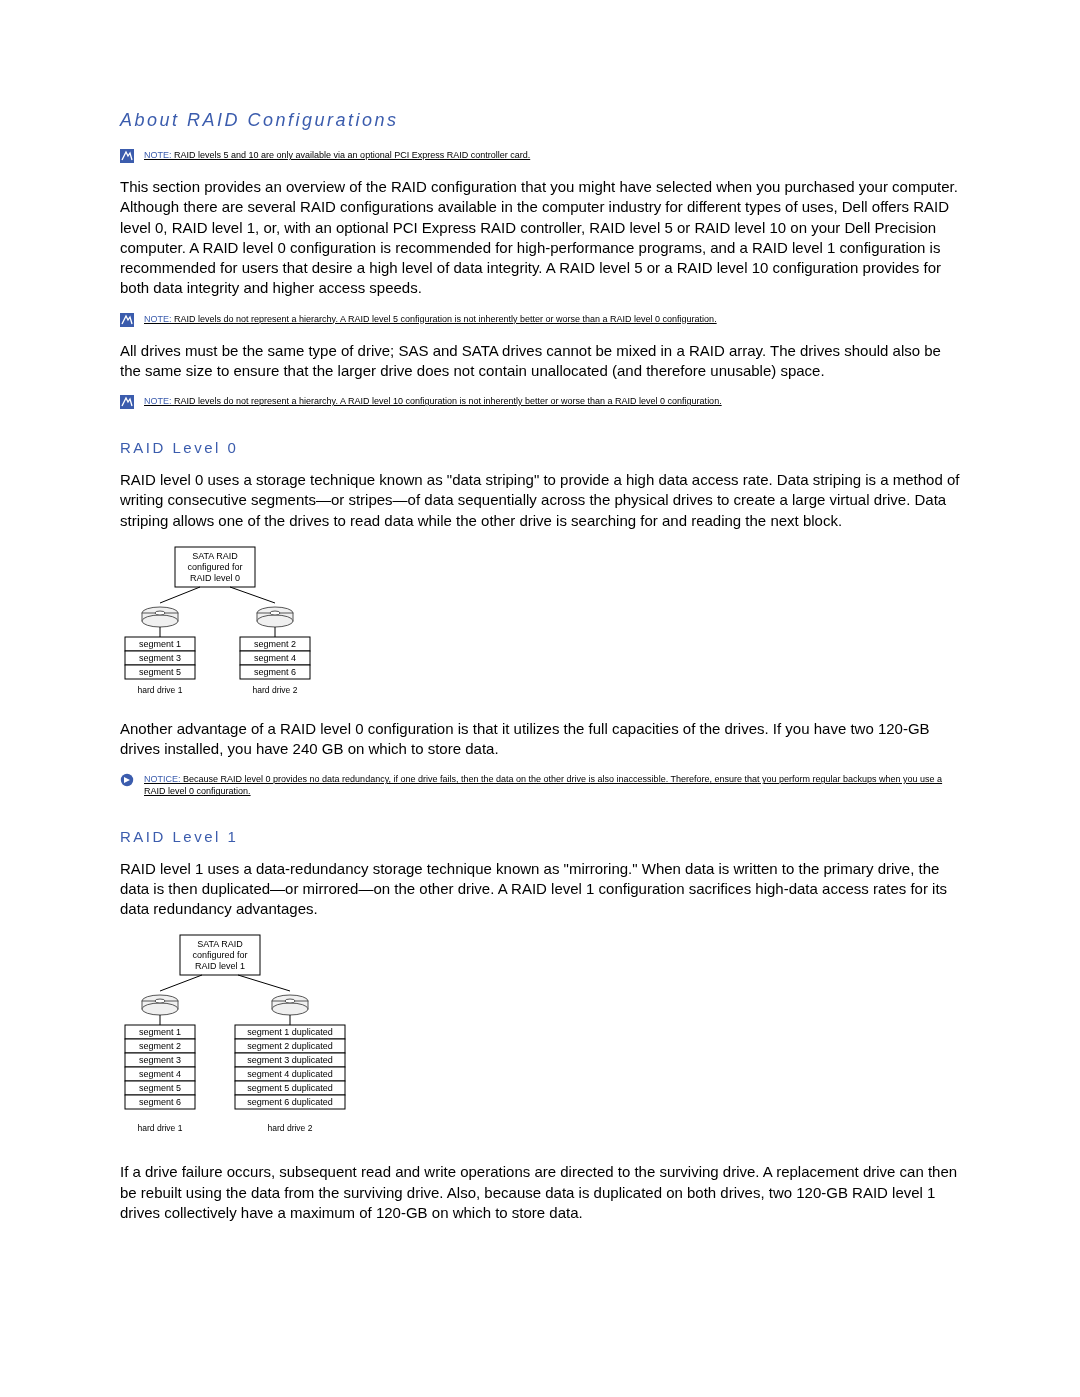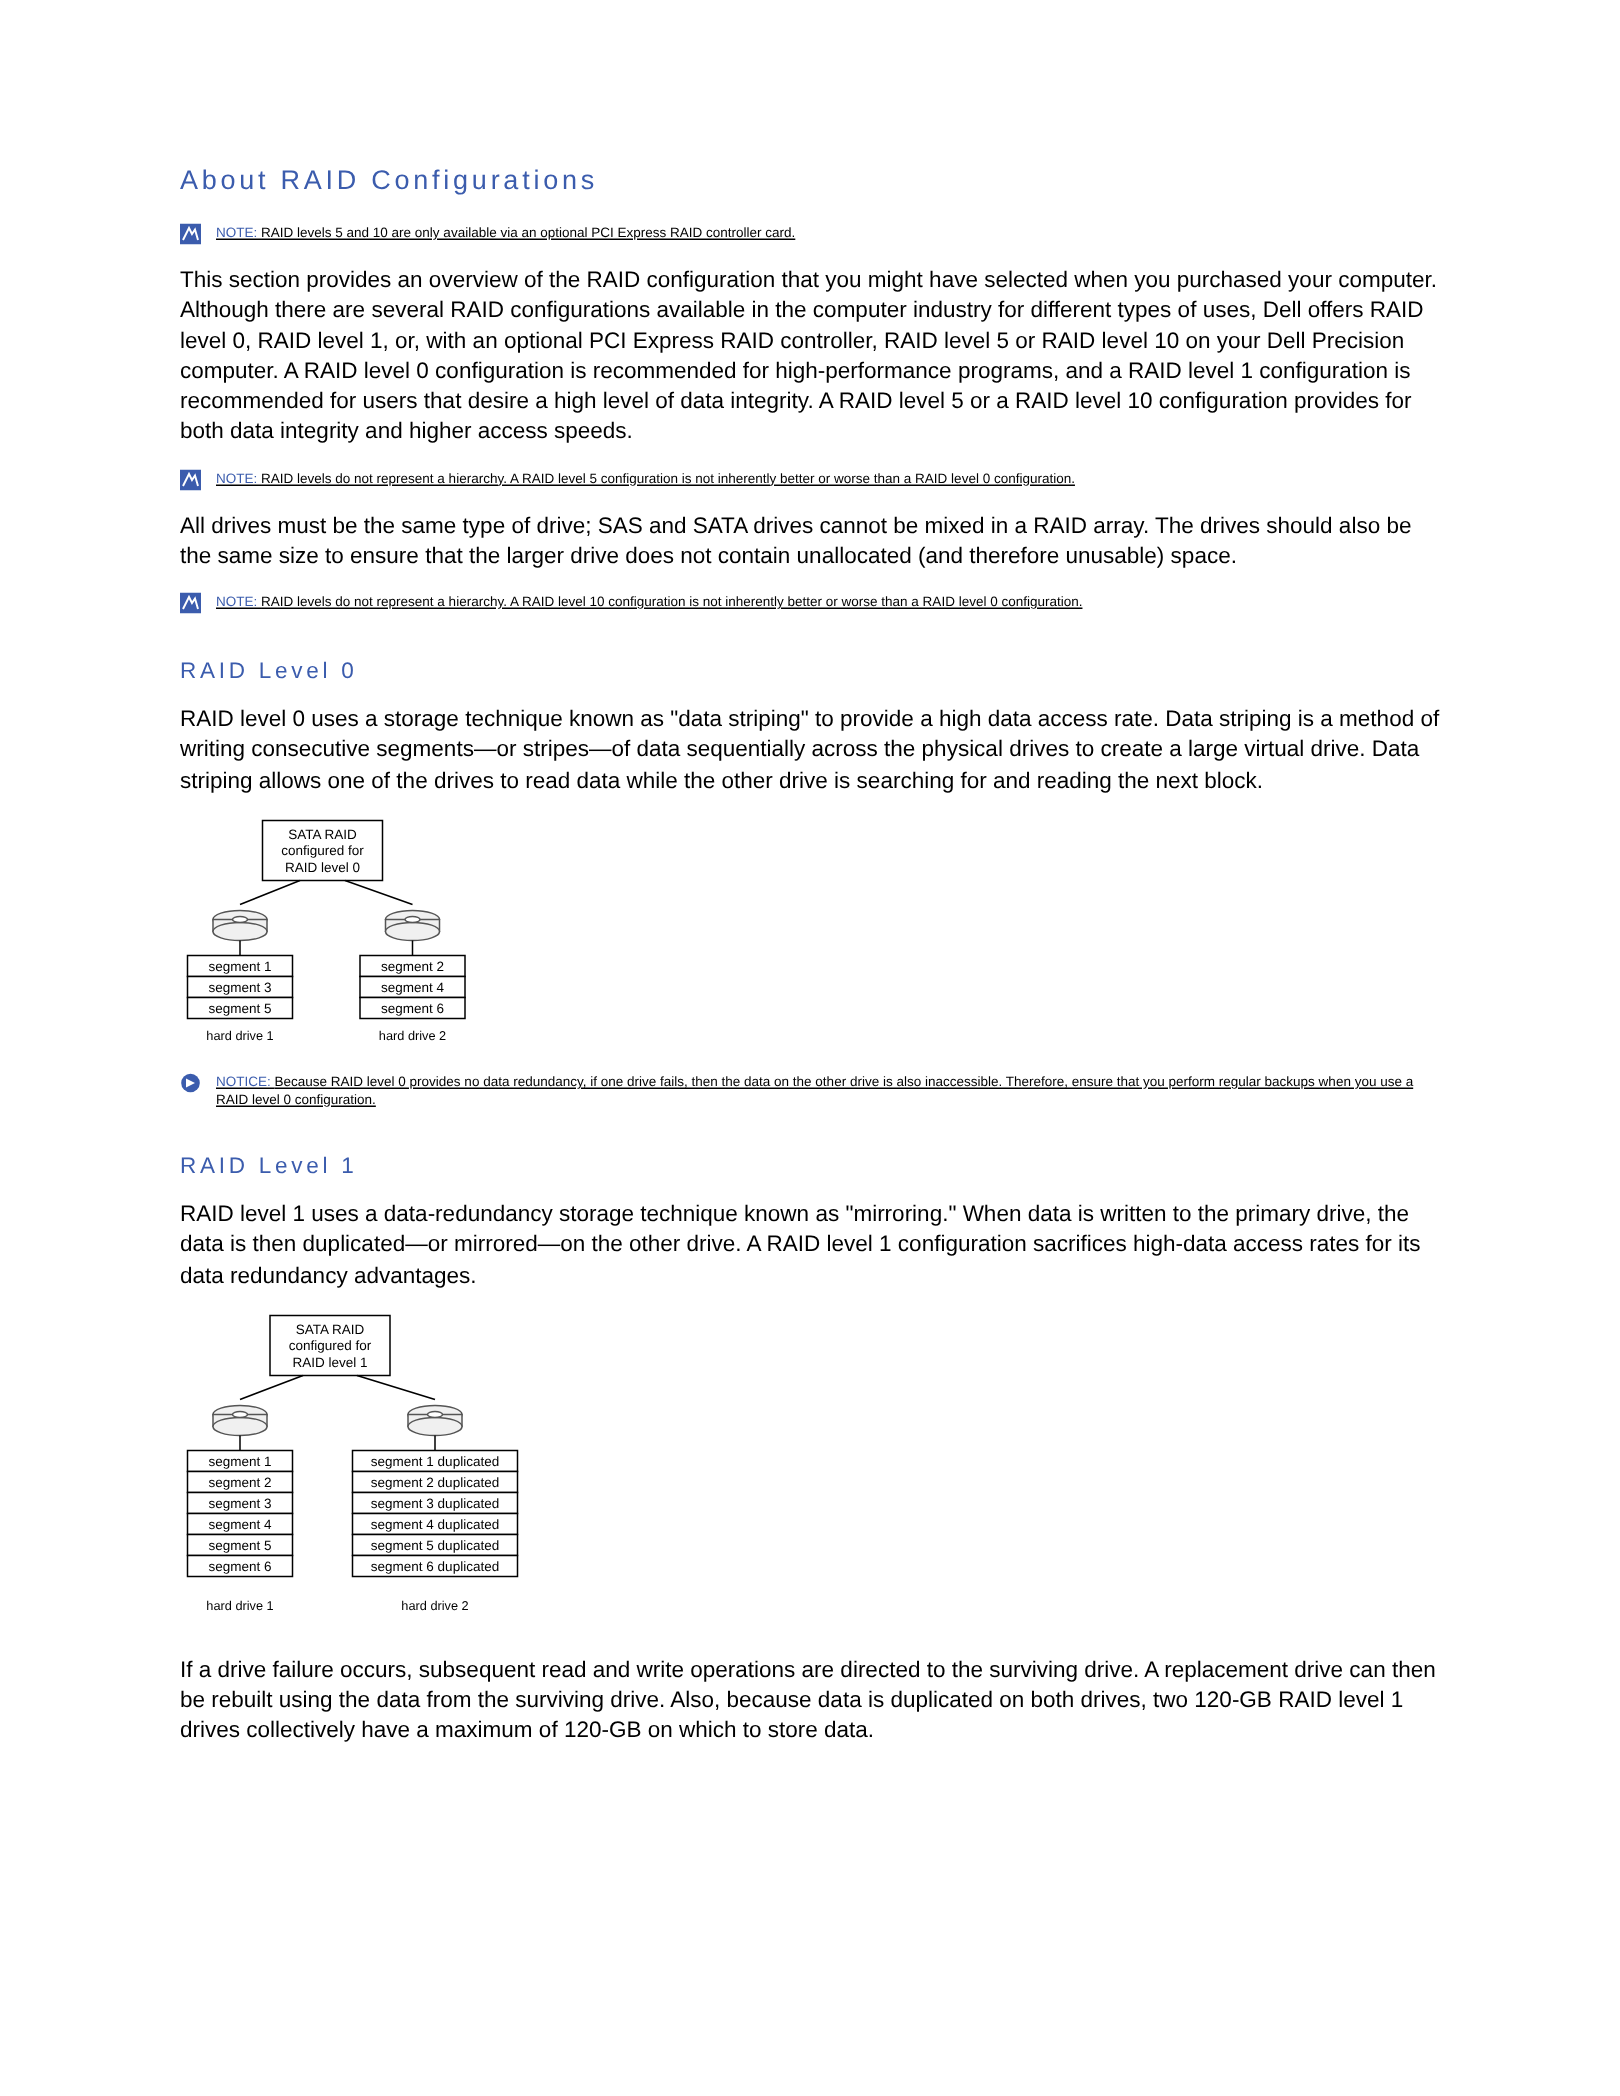--- a/index.html
+++ b/index.html
@@ -11,20 +11,21 @@
   }
   .page {
     padding: 110px 120px 60px 120px;
   }
   .h1 {
     color: #3b5cad;
     font-size: 18px;
     letter-spacing: 2.5px;
     font-weight: normal;
     margin: 0 0 18px 0;
+    font-style: italic;
   }
   .h2 {
     color: #3b5cad;
     font-size: 15px;
     letter-spacing: 2.5px;
     font-weight: normal;
     margin: 30px 0 14px 0;
   }
   .note-row, .notice-row {
     display: flex;
@@ -174,20 +175,21 @@
       <rect class="seg-box" x="120" y="106" width="70" height="14"></rect>
       <text class="seg-text" x="155" y="116" text-anchor="middle">segment 4</text>
       <rect class="seg-box" x="120" y="120" width="70" height="14"></rect>
       <text class="seg-text" x="155" y="130" text-anchor="middle">segment 6</text>
 
       <text class="hd-text" x="40" y="148" text-anchor="middle">hard drive 1</text>
       <text class="hd-text" x="155" y="148" text-anchor="middle">hard drive 2</text>
     </svg>
   </div>
 
+  <div class="body-text">Another advantage of a RAID level 0 configuration is that it utilizes the full capacities of the drives. If you have two 120-GB drives installed, you have 240 GB on which to store data.</div>
 
   <div class="notice-row">
     <span class="icon">
       <svg class="note-icon-svg" width="14" height="14" viewBox="0 0 14 14">
         <circle cx="7" cy="7" r="6.2" fill="#3b5cad"></circle>
         <path d="M4 4 L10 7 L4 10 Z" fill="#ffffff"></path>
       </svg>
     </span>
     <span class="notice-text"><span class="notice-label">NOTICE: </span><span>Because RAID level 0 provides no data redundancy, if one drive fails, then the data on the other drive is also inaccessible. Therefore, ensure that you perform regular backups when you use a RAID level 0 configuration.</span></span>
   </div>

